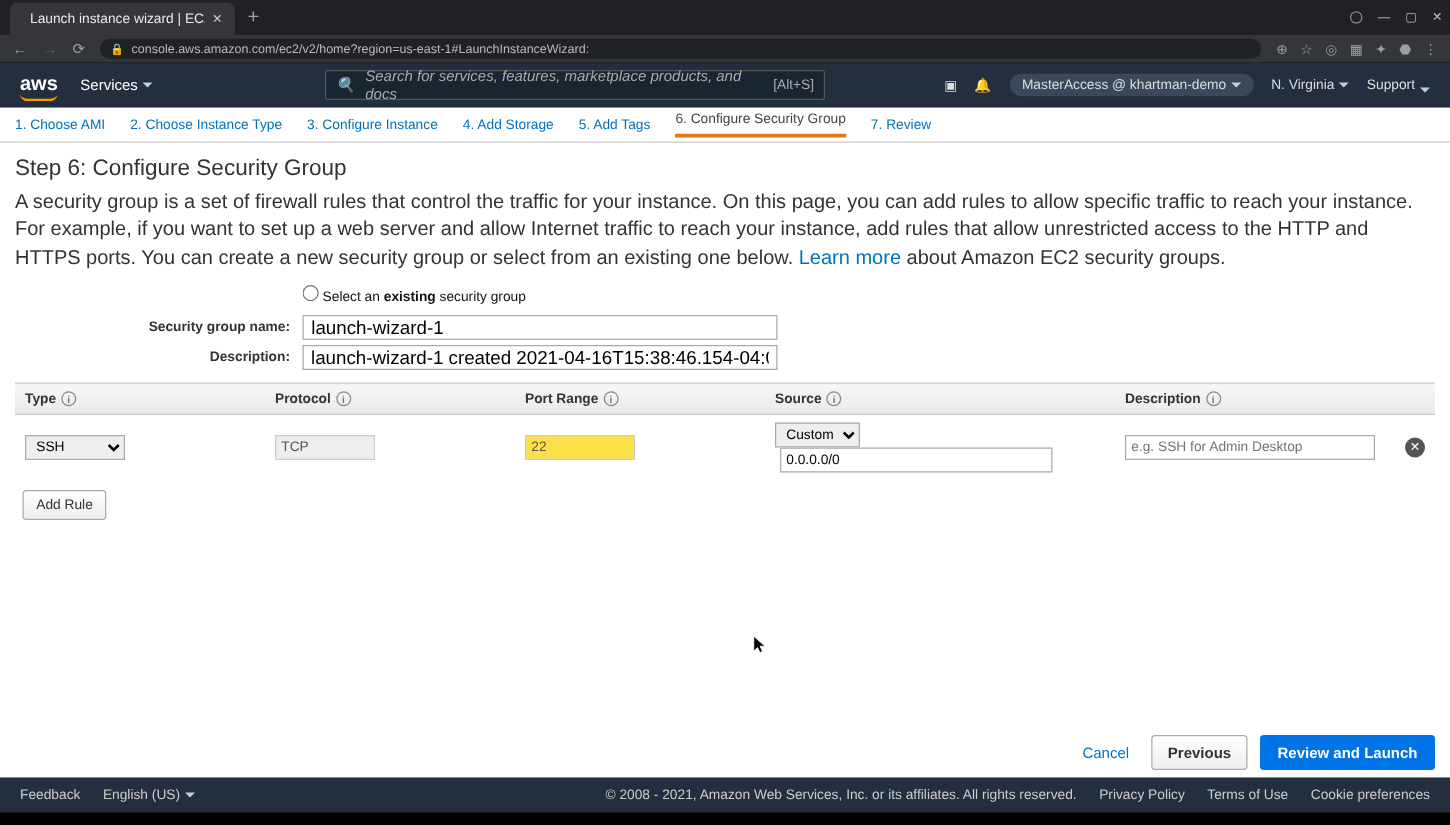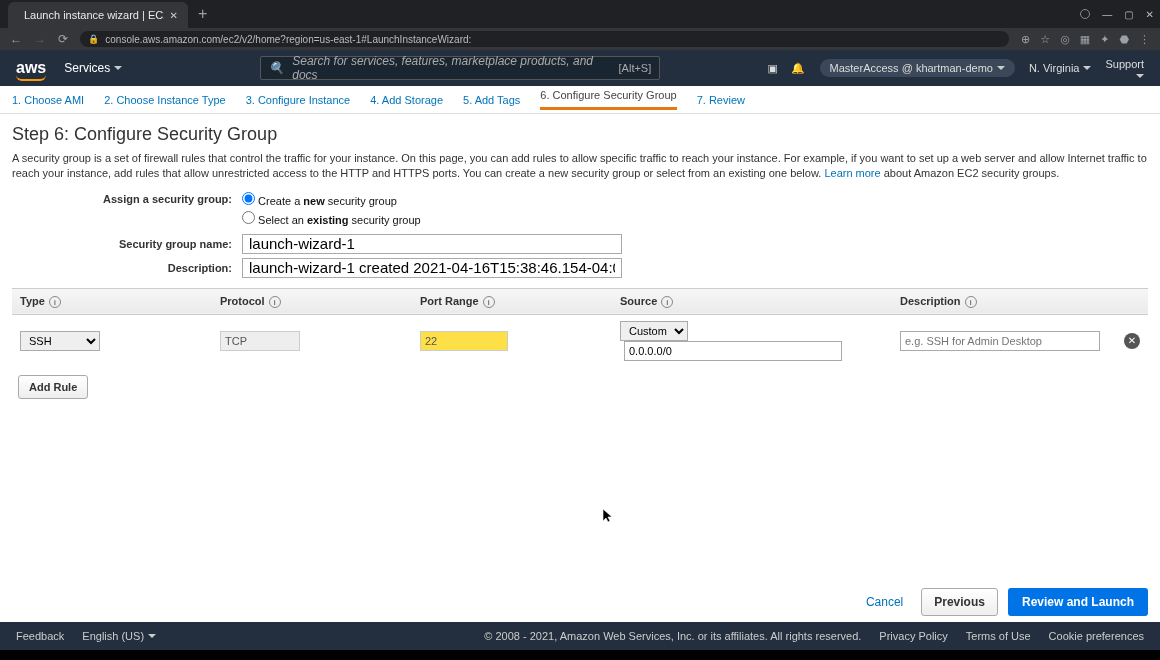--- a/index.html
+++ b/index.html
@@ -116,21 +116,21 @@
   }
   .wizard-nav a { color:#0073bb; text-decoration:none; cursor:pointer; }
   .wizard-nav a.active { color:#444; border-bottom:3px solid #e47911; padding-bottom:6px;}
   .page {
     background:#fff;
     padding:10px 12px 0 12px;
     height: 508px;
     position:relative;
   }
   .page h1 { font-size:18px; font-weight:400; color:#333; margin-bottom:6px;}
-  .desc { font-size:11px; color:#333; line-height:1.4; margin-bottom:10px;}
+  .desc { font-size:16px; color:#333; line-height:1.4; margin-bottom:10px;}
   .desc a { color:#0073bb; text-decoration:none;}
   .form-row {
     display:flex; align-items:center; margin:4px 0; font-size:11px;
   }
   .form-label {
     width:230px; text-align:right; padding-right:10px; font-weight:bold; color:#333;
   }
   .radio-group label { font-weight:normal; margin-right:4px;}
   .radio-group b { font-weight:bold;}
   .text-input {
@@ -160,21 +160,21 @@
   .src-ip { width:218px; margin-left:4px;}
   .desc-input { width:200px; color:#999;}
   .remove-btn {
     width:16px;height:16px;border-radius:50%;background:#555;color:#fff;font-size:10px;
     display:flex;align-items:center;justify-content:center;cursor:pointer;
   }
   .add-rule-btn {
     margin:8px 0 8px 6px;
     background:linear-gradient(#fff,#eee);
     border:1px solid #aaa;border-radius:3px;
-    padding:5px 10px;font-size:11px;font-weight:bold;color:#333;cursor:pointer;
+    padding:5px 10px;font-size:11px;font-weight:normal;color:#333;cursor:pointer;
   }
   .warning-box {
     border:1px solid #e6c36e;
     background:#fdf7e7;
     border-radius:3px;
     padding:10px 14px;
     display:flex;
     gap:14px;
     align-items:flex-start;
   }
@@ -265,21 +265,21 @@
     <span>▣</span>
     <span>🔔</span>
     <div class="pill">
       <span>MasterAccess @ khartman-demo</span>
       <span class="caret-down"></span>
     </div>
     <div style="display:flex;align-items:center;gap:4px;">
       <span>N. Virginia</span>
       <span class="caret-down"></span>
     </div>
-    <div style="display:flex;align-items:flex-end;gap:4px;flex-direction:column;">
+    <div style="display:flex;align-items:flex-end;gap:4px;">
       <span>Support</span>
       <span class="caret-down"></span>
     </div>
   </div>
 </div>
 
 <div class="wizard-nav">
   <a>1. Choose AMI</a>
   <a>2. Choose Instance Type</a>
   <a>3. Configure Instance</a>
@@ -290,29 +290,20 @@
 </div>
 
 <div class="page">
   <h1>Step 6: Configure Security Group</h1>
   <p class="desc">
     <span>A security group is a set of firewall rules that control the traffic for your instance. On this page, you can add rules to allow specific traffic to reach your instance. For example, if you want to set up a web server and allow Internet traffic to reach your instance, add rules that allow unrestricted access to the HTTP and HTTPS ports. You can create a new security group or select from an existing one below. </span>
     <a>Learn more</a>
     <span> about Amazon EC2 security groups.</span>
   </p>
 
-  <div class="form-row">
-    <div class="form-label">Assign a security group:</div>
-    <div class="radio-group">
-      <input type="radio" checked="" style="">
-      <label>
-        <span>Create a </span><b>new</b><span> security group</span>
-      </label>
-    </div>
-  </div>
   <div class="form-row">
     <div class="form-label"></div>
     <div class="radio-group">
       <input type="radio" style="">
       <label>
         <span>Select an </span><b>existing</b><span> security group</span>
       </label>
     </div>
   </div>
 

